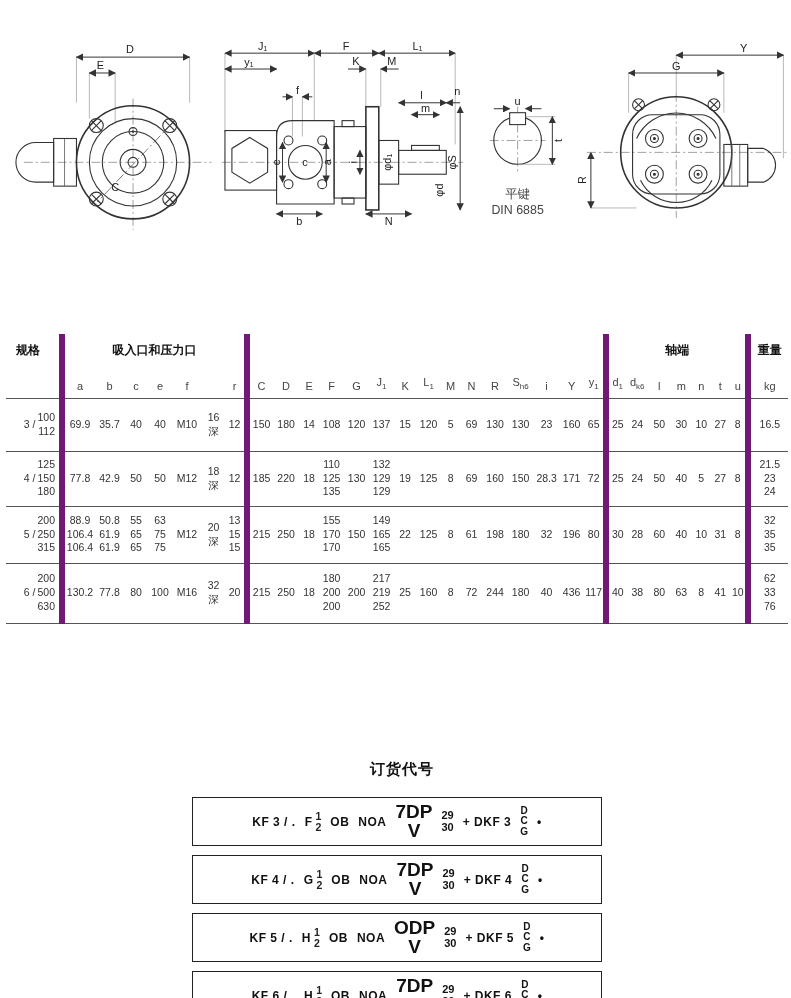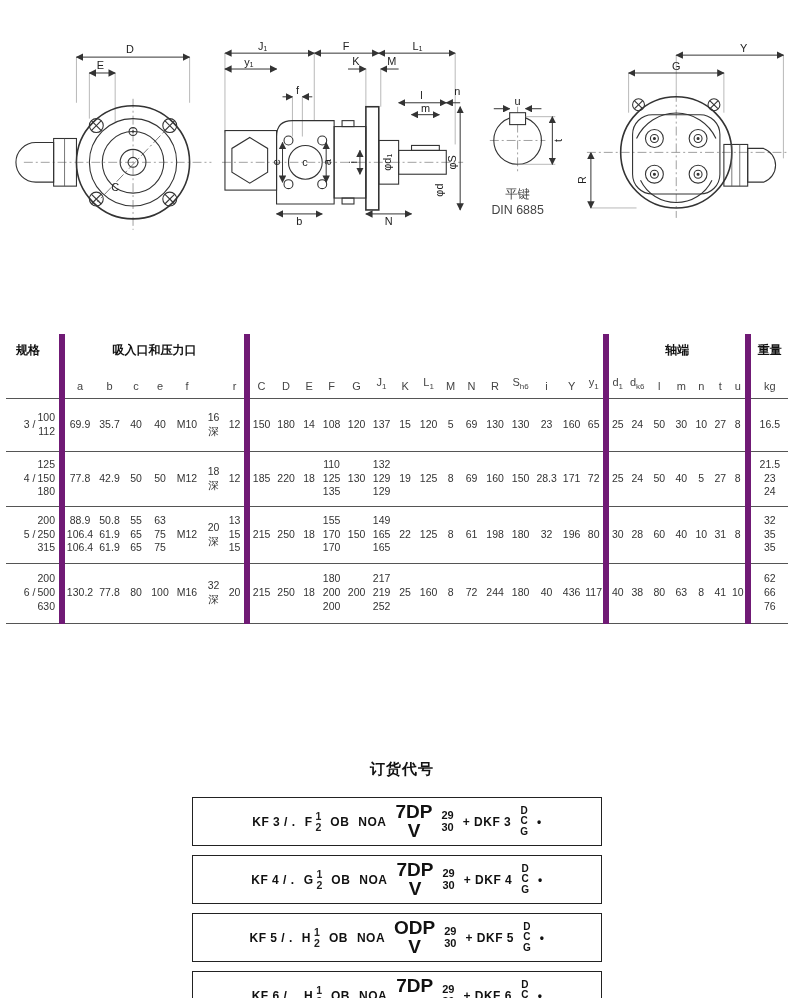--- a/index.html
+++ b/index.html
@@ -573,21 +573,21 @@
             <td>117</td>
             <td class="gl">40</td>
             <td>38</td>
             <td>80</td>
             <td>63</td>
             <td>8</td>
             <td>41</td>
             <td>10</td>
             <td class="gl">
               <div>62</div>
-              <div>66</div>
+              <div>33</div>
               <div>76</div>
             </td>
           </tr>
         </tbody>
       </table>
   </div>
 
   <div class="codes">
     <div class="codes-title">订货代号</div>
 

